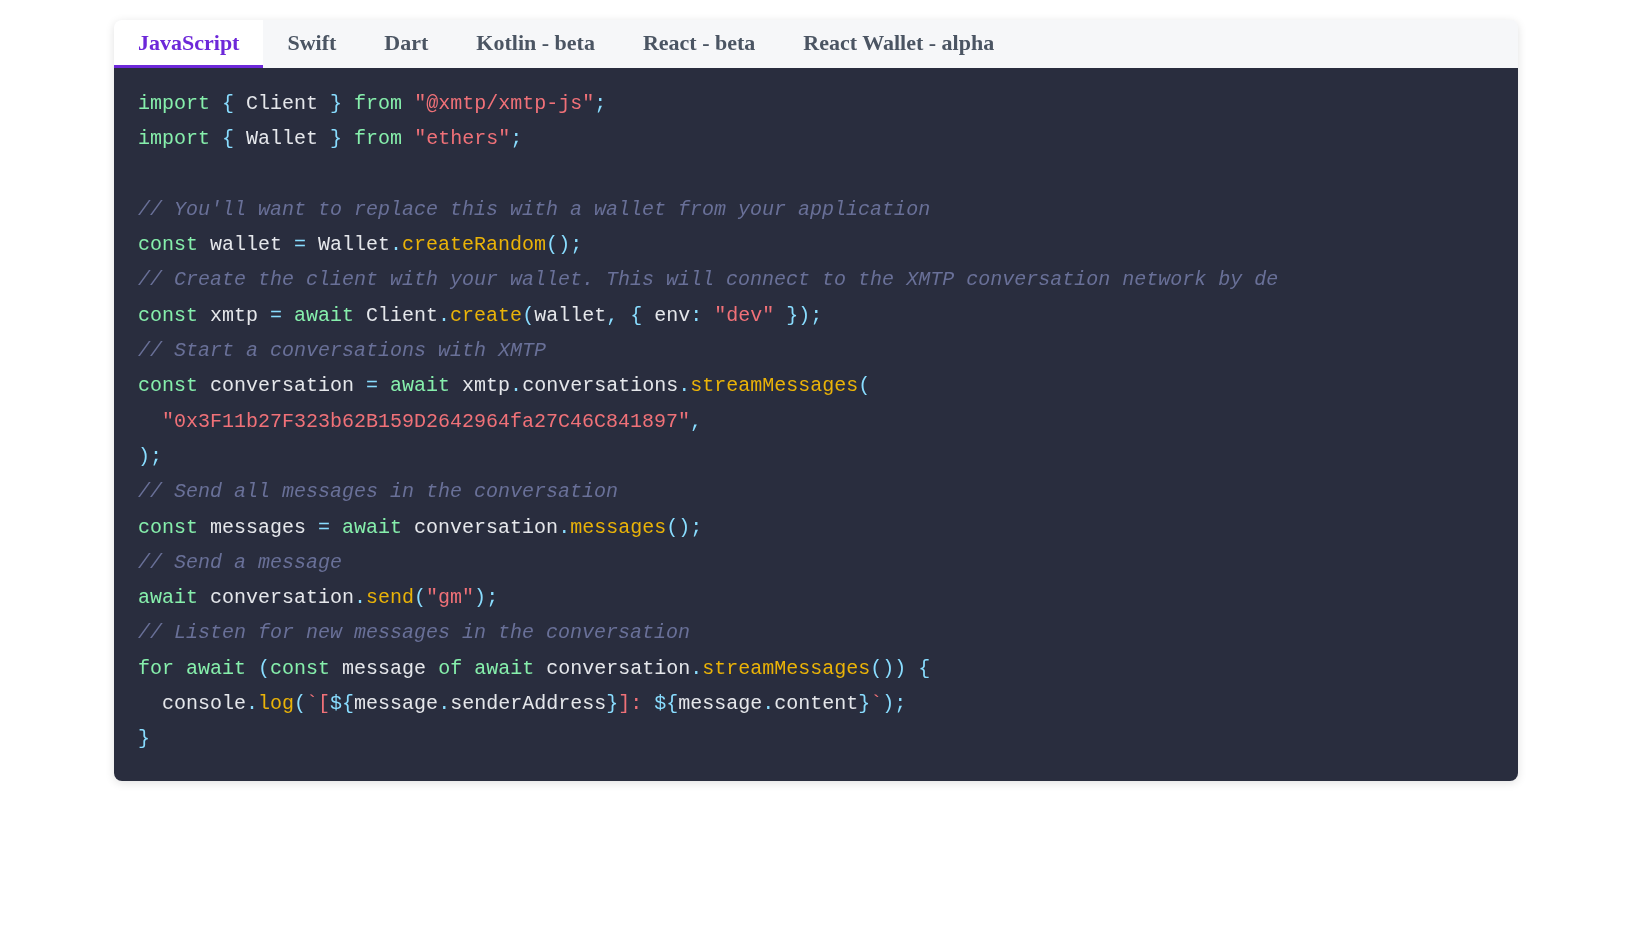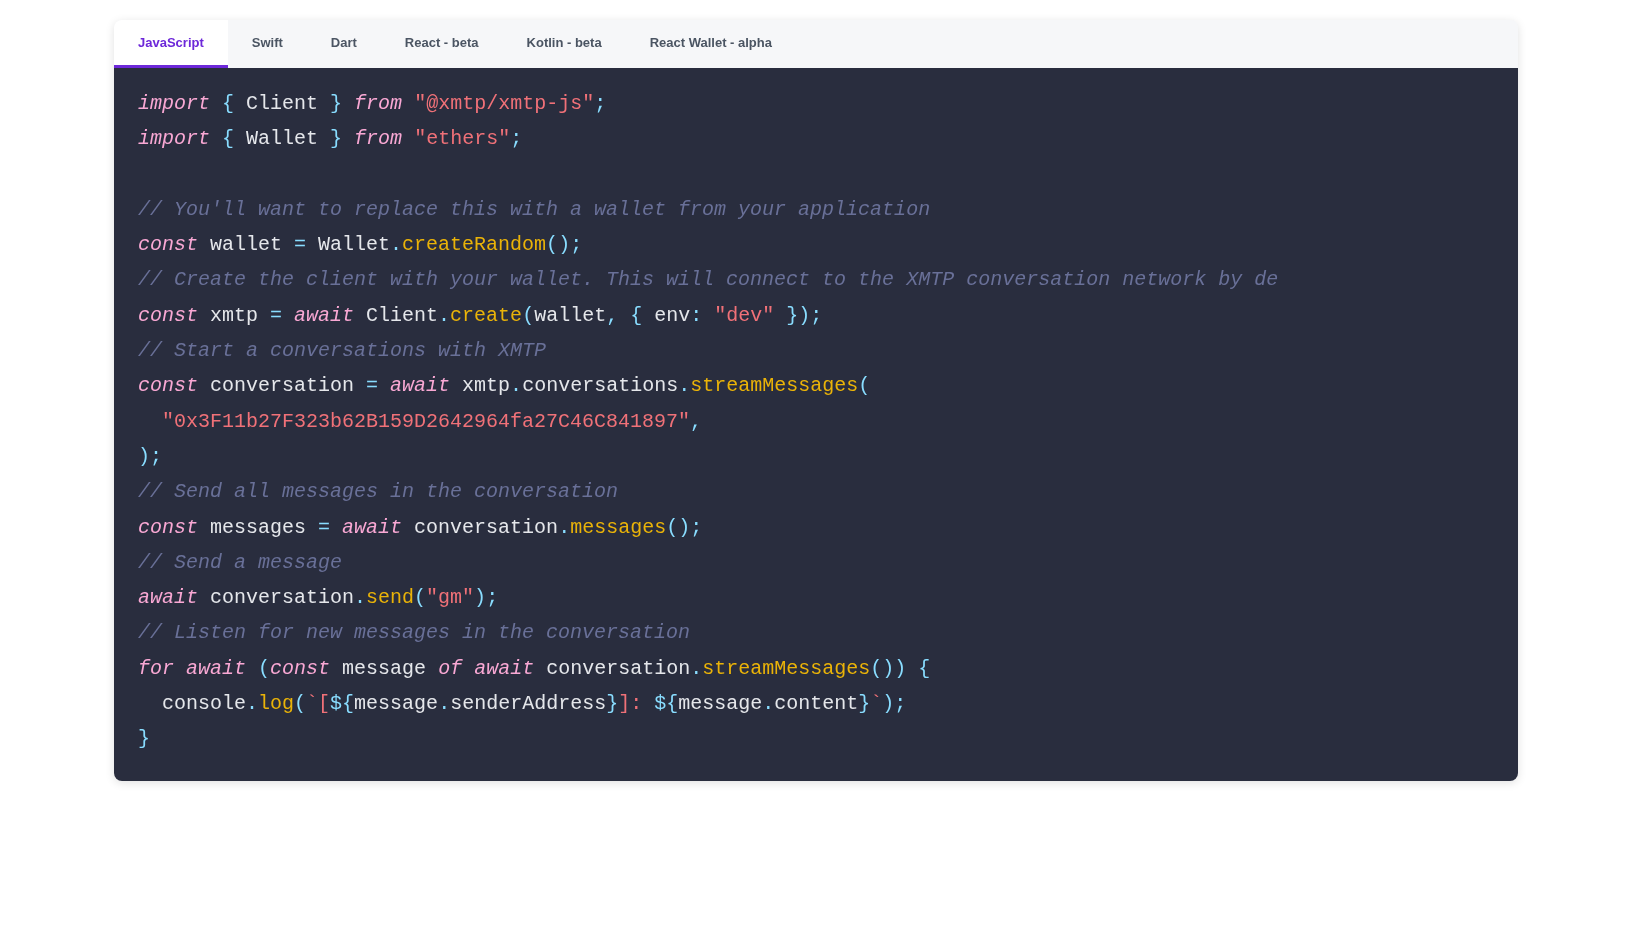--- a/index.html
+++ b/index.html
@@ -20,61 +20,62 @@
     display: flex;
     background: #f6f7f9;
     padding: 0;
     height: 48px;
     align-items: stretch;
   }
   .tab {
     padding: 0 24px;
     display: flex;
     align-items: center;
-    font-size: 13px;
+    font-size: 22px;
     font-weight: 700;
     color: #4b5563;
     cursor: pointer;
     border-bottom: 3px solid transparent;
     background: transparent;
+    font-family: Liberation Serif, serif;
   }
   .tab.active {
     color: #6d28d9;
     border-bottom: 3px solid #6d28d9;
     background: #ffffff;
   }
   .code-area {
     background: #292d3e;
     padding: 18px 24px 24px 24px;
     overflow-x: hidden;
     white-space: nowrap;
   }
   pre {
     font-family: "SFMono-Regular", Consolas, "Liberation Mono", Menlo, monospace;
     font-size: 20px;
     line-height: 35.3px;
     margin: 0;
   }
-  .kw   { color: #f9a8d4; font-style: italic; }        
+  .kw   { color: #86efac; }        
   .def  { color: #e5e7eb; }                             
   .call { color: #eab308; }                             
   .s    { color: #f07178; }                             
   .cmt  { color: #697098; font-style: italic; }         
   .pun  { color: #89ddff; }                             
 </style>
 </head>
 <body>
 
 <div class="code-card">
   <div class="tabs" id="tabs-container">
       <div class="tab active">JavaScript</div>
       <div class="tab">Swift</div>
       <div class="tab">Dart</div>
+      <div class="tab">Kotlin - beta</div>
       <div class="tab">React - beta</div>
-      <div class="tab">Kotlin - beta</div>
       <div class="tab">React Wallet - alpha</div>
     </div>
   <div class="code-area">
     <pre id="code-pre"><span><span class="kw">import</span><span class="def"> </span><span class="pun">{</span><span class="def"> Client </span><span class="pun">}</span><span class="def"> </span><span class="kw">from</span><span class="def"> </span><span class="s">"@xmtp/xmtp-js"</span><span class="pun">;</span></span>
 <span><span class="kw">import</span><span class="def"> </span><span class="pun">{</span><span class="def"> Wallet </span><span class="pun">}</span><span class="def"> </span><span class="kw">from</span><span class="def"> </span><span class="s">"ethers"</span><span class="pun">;</span></span>
 <span><span class="def"></span></span>
 <span><span class="cmt">// You'll want to replace this with a wallet from your application</span></span>
 <span><span class="kw">const</span><span class="def"> wallet </span><span class="pun">=</span><span class="def"> Wallet</span><span class="pun">.</span><span class="call">createRandom</span><span class="pun">(</span><span class="pun">)</span><span class="pun">;</span></span>
 <span><span class="cmt">// Create the client with your wallet. This will connect to the XMTP conversation network by de</span></span>
 <span><span class="kw">const</span><span class="def"> xmtp </span><span class="pun">=</span><span class="def"> </span><span class="kw">await</span><span class="def"> Client</span><span class="pun">.</span><span class="call">create</span><span class="pun">(</span><span class="def">wallet</span><span class="pun">,</span><span class="def"> </span><span class="pun">{</span><span class="def"> env</span><span class="pun">:</span><span class="def"> </span><span class="s">"dev"</span><span class="def"> </span><span class="pun">}</span><span class="pun">)</span><span class="pun">;</span></span>

